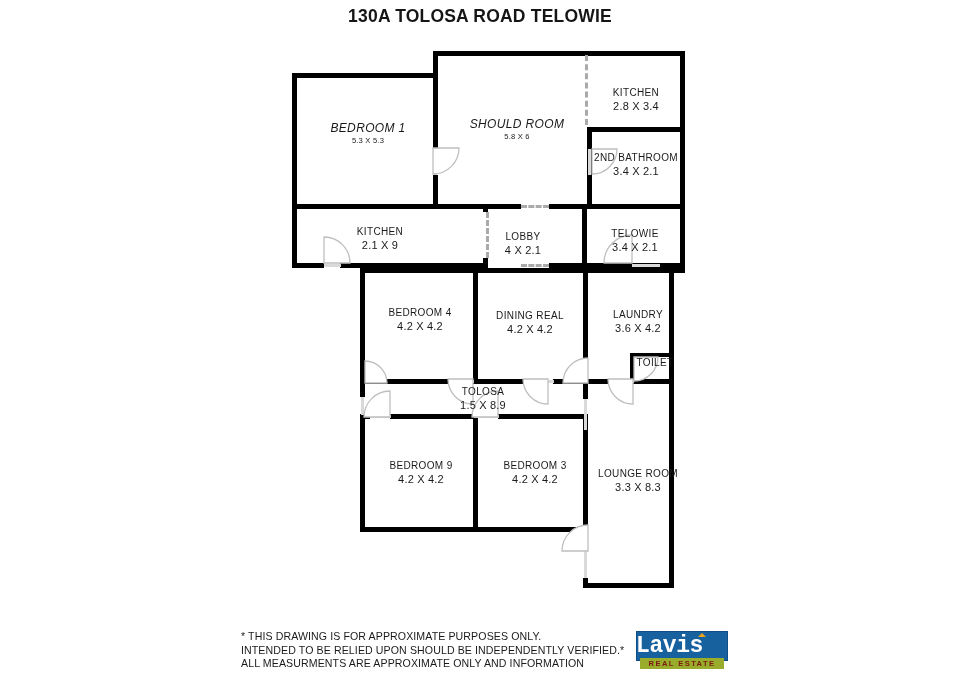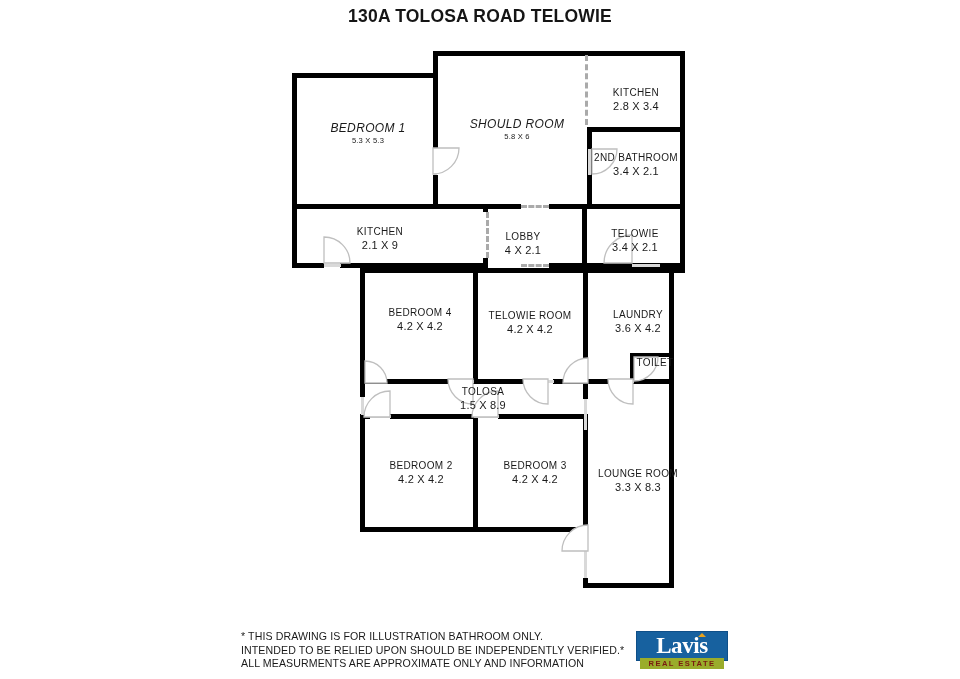--- a/index.html
+++ b/index.html
@@ -109,22 +109,21 @@
     height: 30px;
     background: #17619f;
     border: 1px solid #0f4f88;
     box-sizing: border-box;
   }
   .logo-word {
     position: absolute;
     left: 0;
     top: 1px;
     width: 92px;
-    text-align: center;
-    font-family: Liberation Serif, serif;
+    font-family: Liberation Mono, monospace;
     font-size: 23px;
     font-weight: bold;
     color: #ffffff;
     letter-spacing: -0.4px;
     line-height: 28px;
   }
   .logo-roof {
     position: absolute;
     left: 62px;
     top: 2px;
@@ -263,50 +262,50 @@
       </div>
       <div class="room-label" style="left: 590px; top: 228px; width: 90px;">
         <span class="rname">TELOWIE</span>
         <span class="rdim">3.4 X 2.1</span>
       </div>
       <div class="room-label" style="left: 370px; top: 307px; width: 100px;">
         <span class="rname">BEDROOM 4</span>
         <span class="rdim">4.2 X 4.2</span>
       </div>
       <div class="room-label" style="left: 483px; top: 310px; width: 94px;">
-        <span class="rname">TELOWIE ROOM</span>
+        <span class="rname">DINING REAL</span>
         <span class="rdim">4.2 X 4.2</span>
       </div>
       <div class="room-label" style="left: 593px; top: 309px; width: 90px;">
         <span class="rname">LAUNDRY</span>
         <span class="rdim">3.6 X 4.2</span>
       </div>
       <div class="room-label" style="left: 438px; top: 386px; width: 90px;">
         <span class="rname">TOLOSA</span>
         <span class="rdim">1.5 X 8.9</span>
       </div>
       <div class="room-label" style="left: 373px; top: 460px; width: 96px;">
-        <span class="rname">BEDROOM 2</span>
+        <span class="rname">BEDROOM 9</span>
         <span class="rdim">4.2 X 4.2</span>
       </div>
       <div class="room-label" style="left: 487px; top: 460px; width: 96px;">
         <span class="rname">BEDROOM 3</span>
         <span class="rdim">4.2 X 4.2</span>
       </div>
       <div class="room-label" style="left: 588px; top: 468px; width: 100px;">
         <span class="rname">LOUNGE ROOM</span>
         <span class="rdim">3.3 X 8.3</span>
       </div>
       <div class="room-label" style="left: 634px; top: 357px; width: 42px;">
         <span class="rname">TOILET</span>
       </div>
     </div>
 
   <div class="disclaimer">
-    <div>* THIS DRAWING IS FOR ILLUSTRATION BATHROOM ONLY.</div>
+    <div>* THIS DRAWING IS FOR APPROXIMATE PURPOSES ONLY.</div>
     <div>INTENDED TO BE RELIED UPON SHOULD BE INDEPENDENTLY VERIFIED.*</div>
     <div>ALL MEASURMENTS ARE APPROXIMATE ONLY AND INFORMATION</div>
   </div>
 
   <div class="logo">
     <div class="logo-blue"></div>
     <div class="logo-word">Lavis</div>
     <div class="logo-roof"></div>
     <div class="logo-band"></div>
     <div class="logo-band-text">REAL ESTATE</div>

